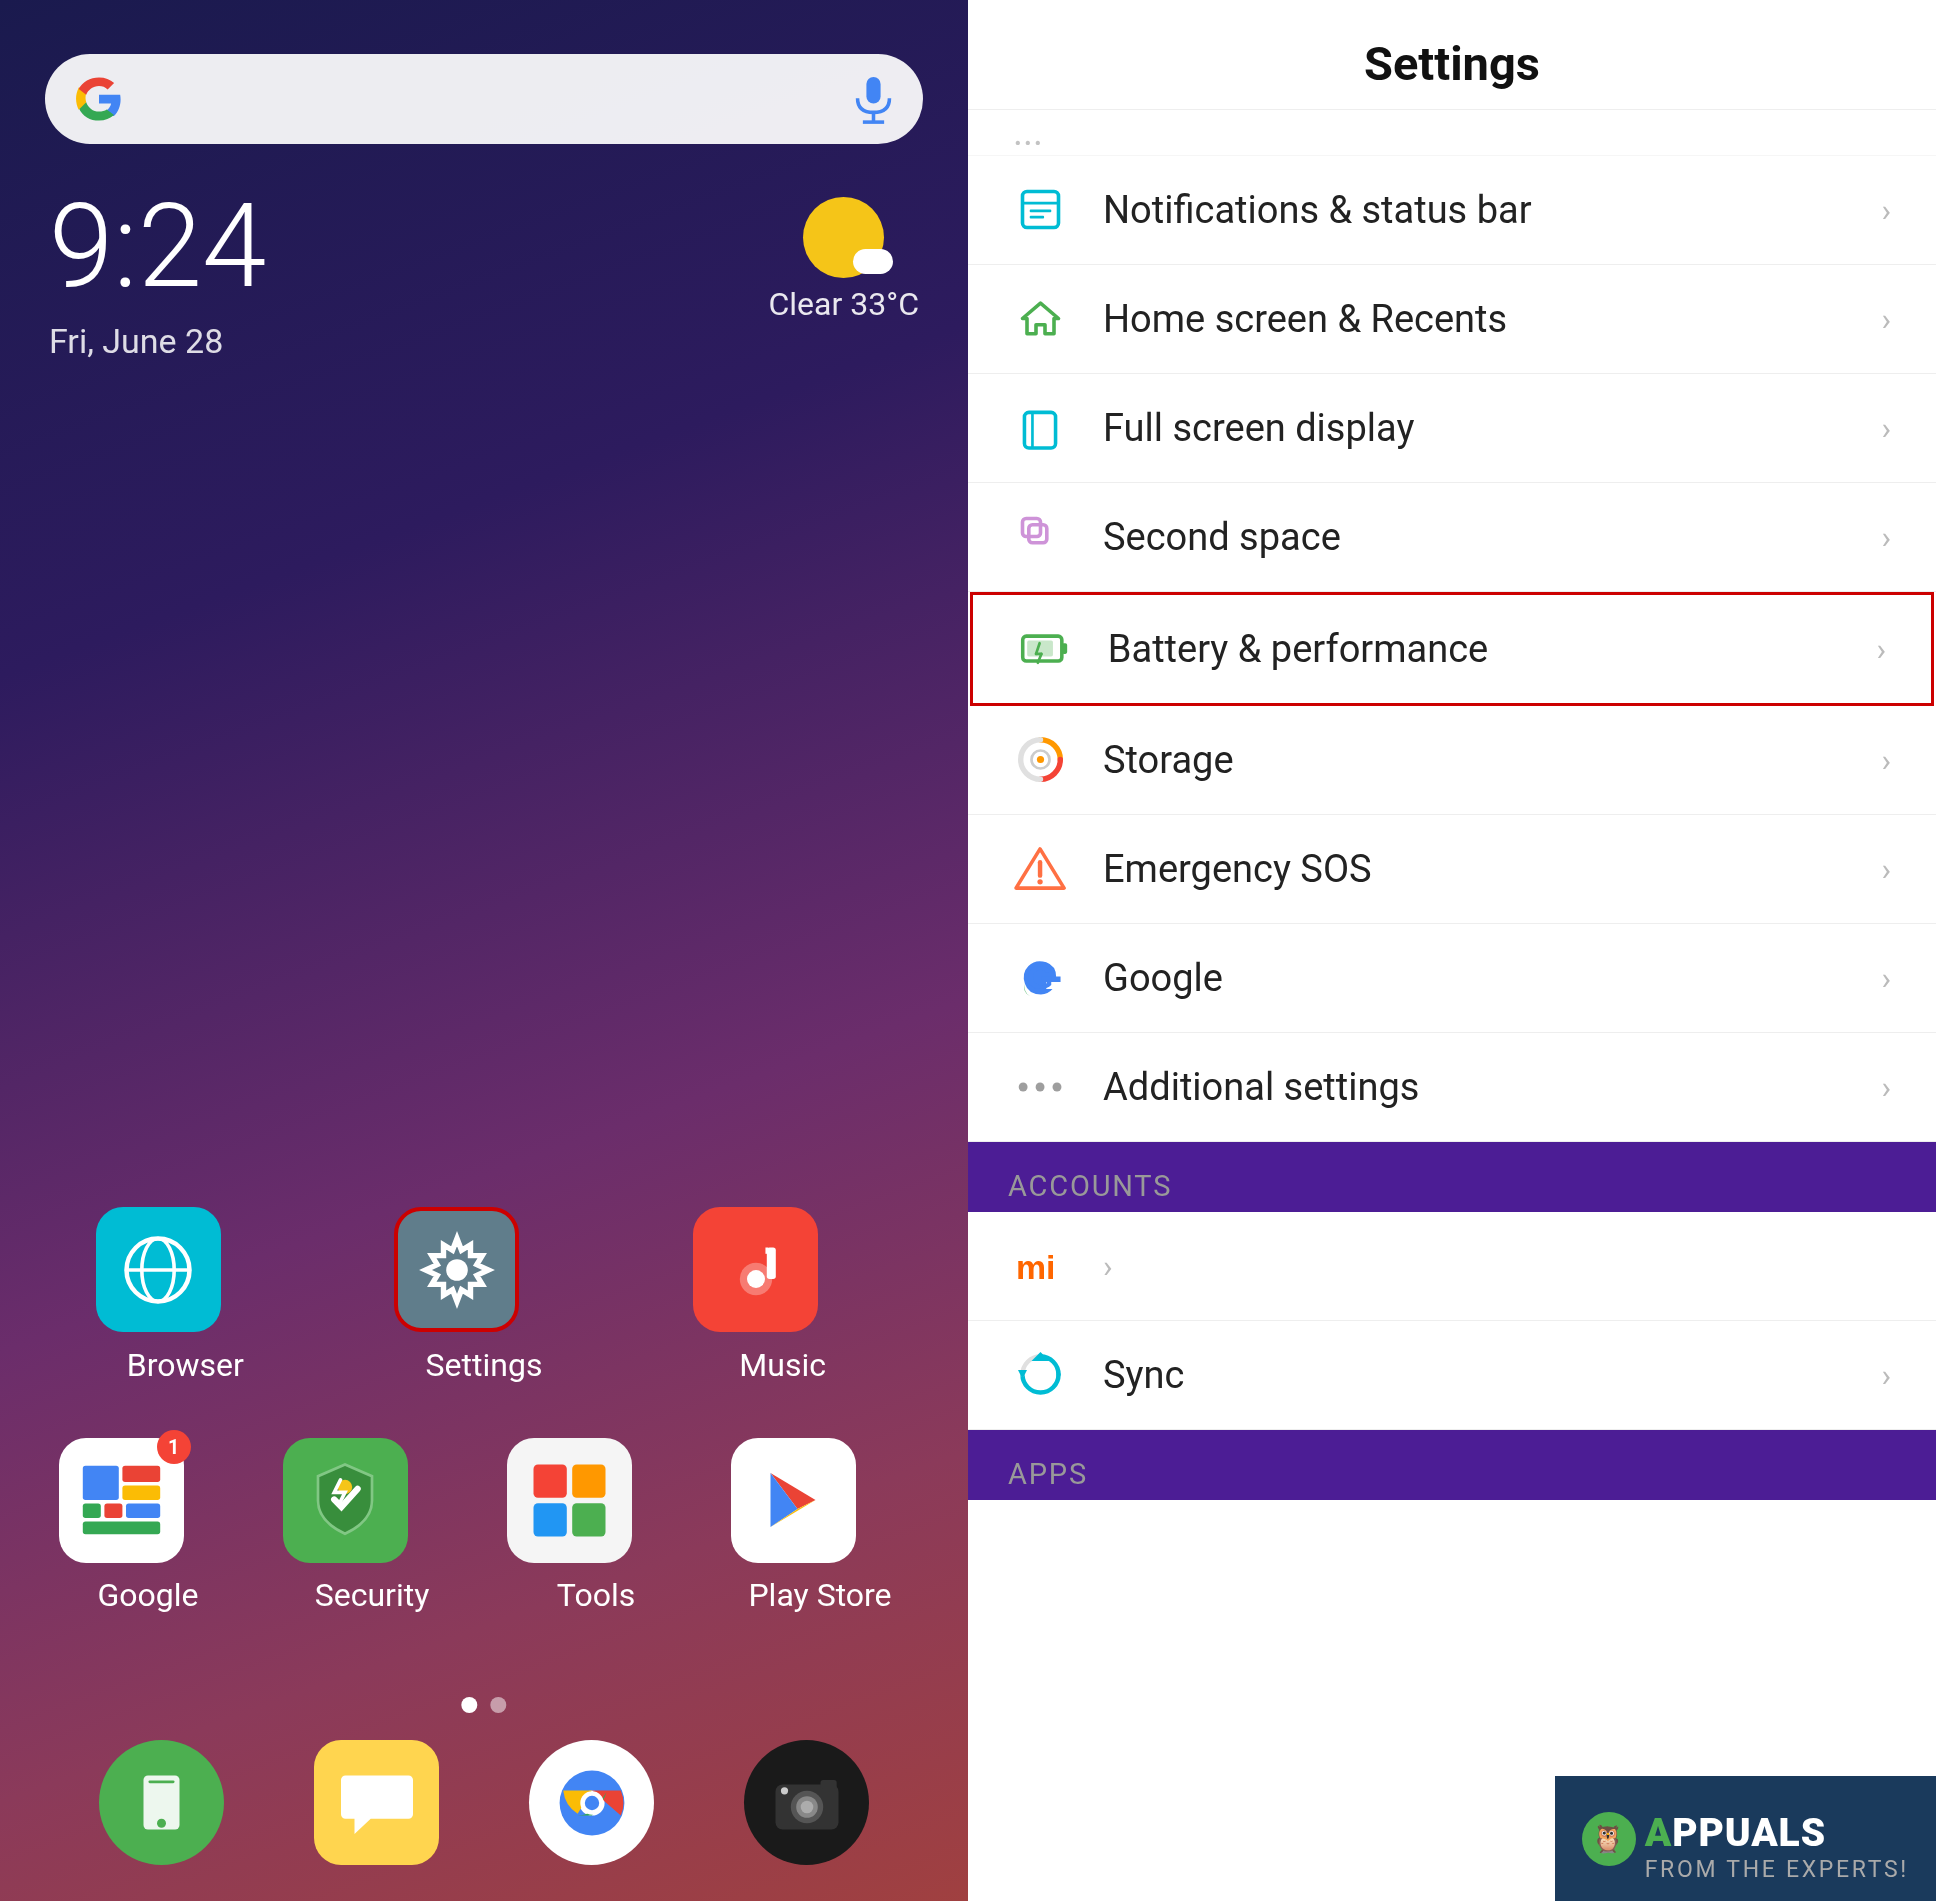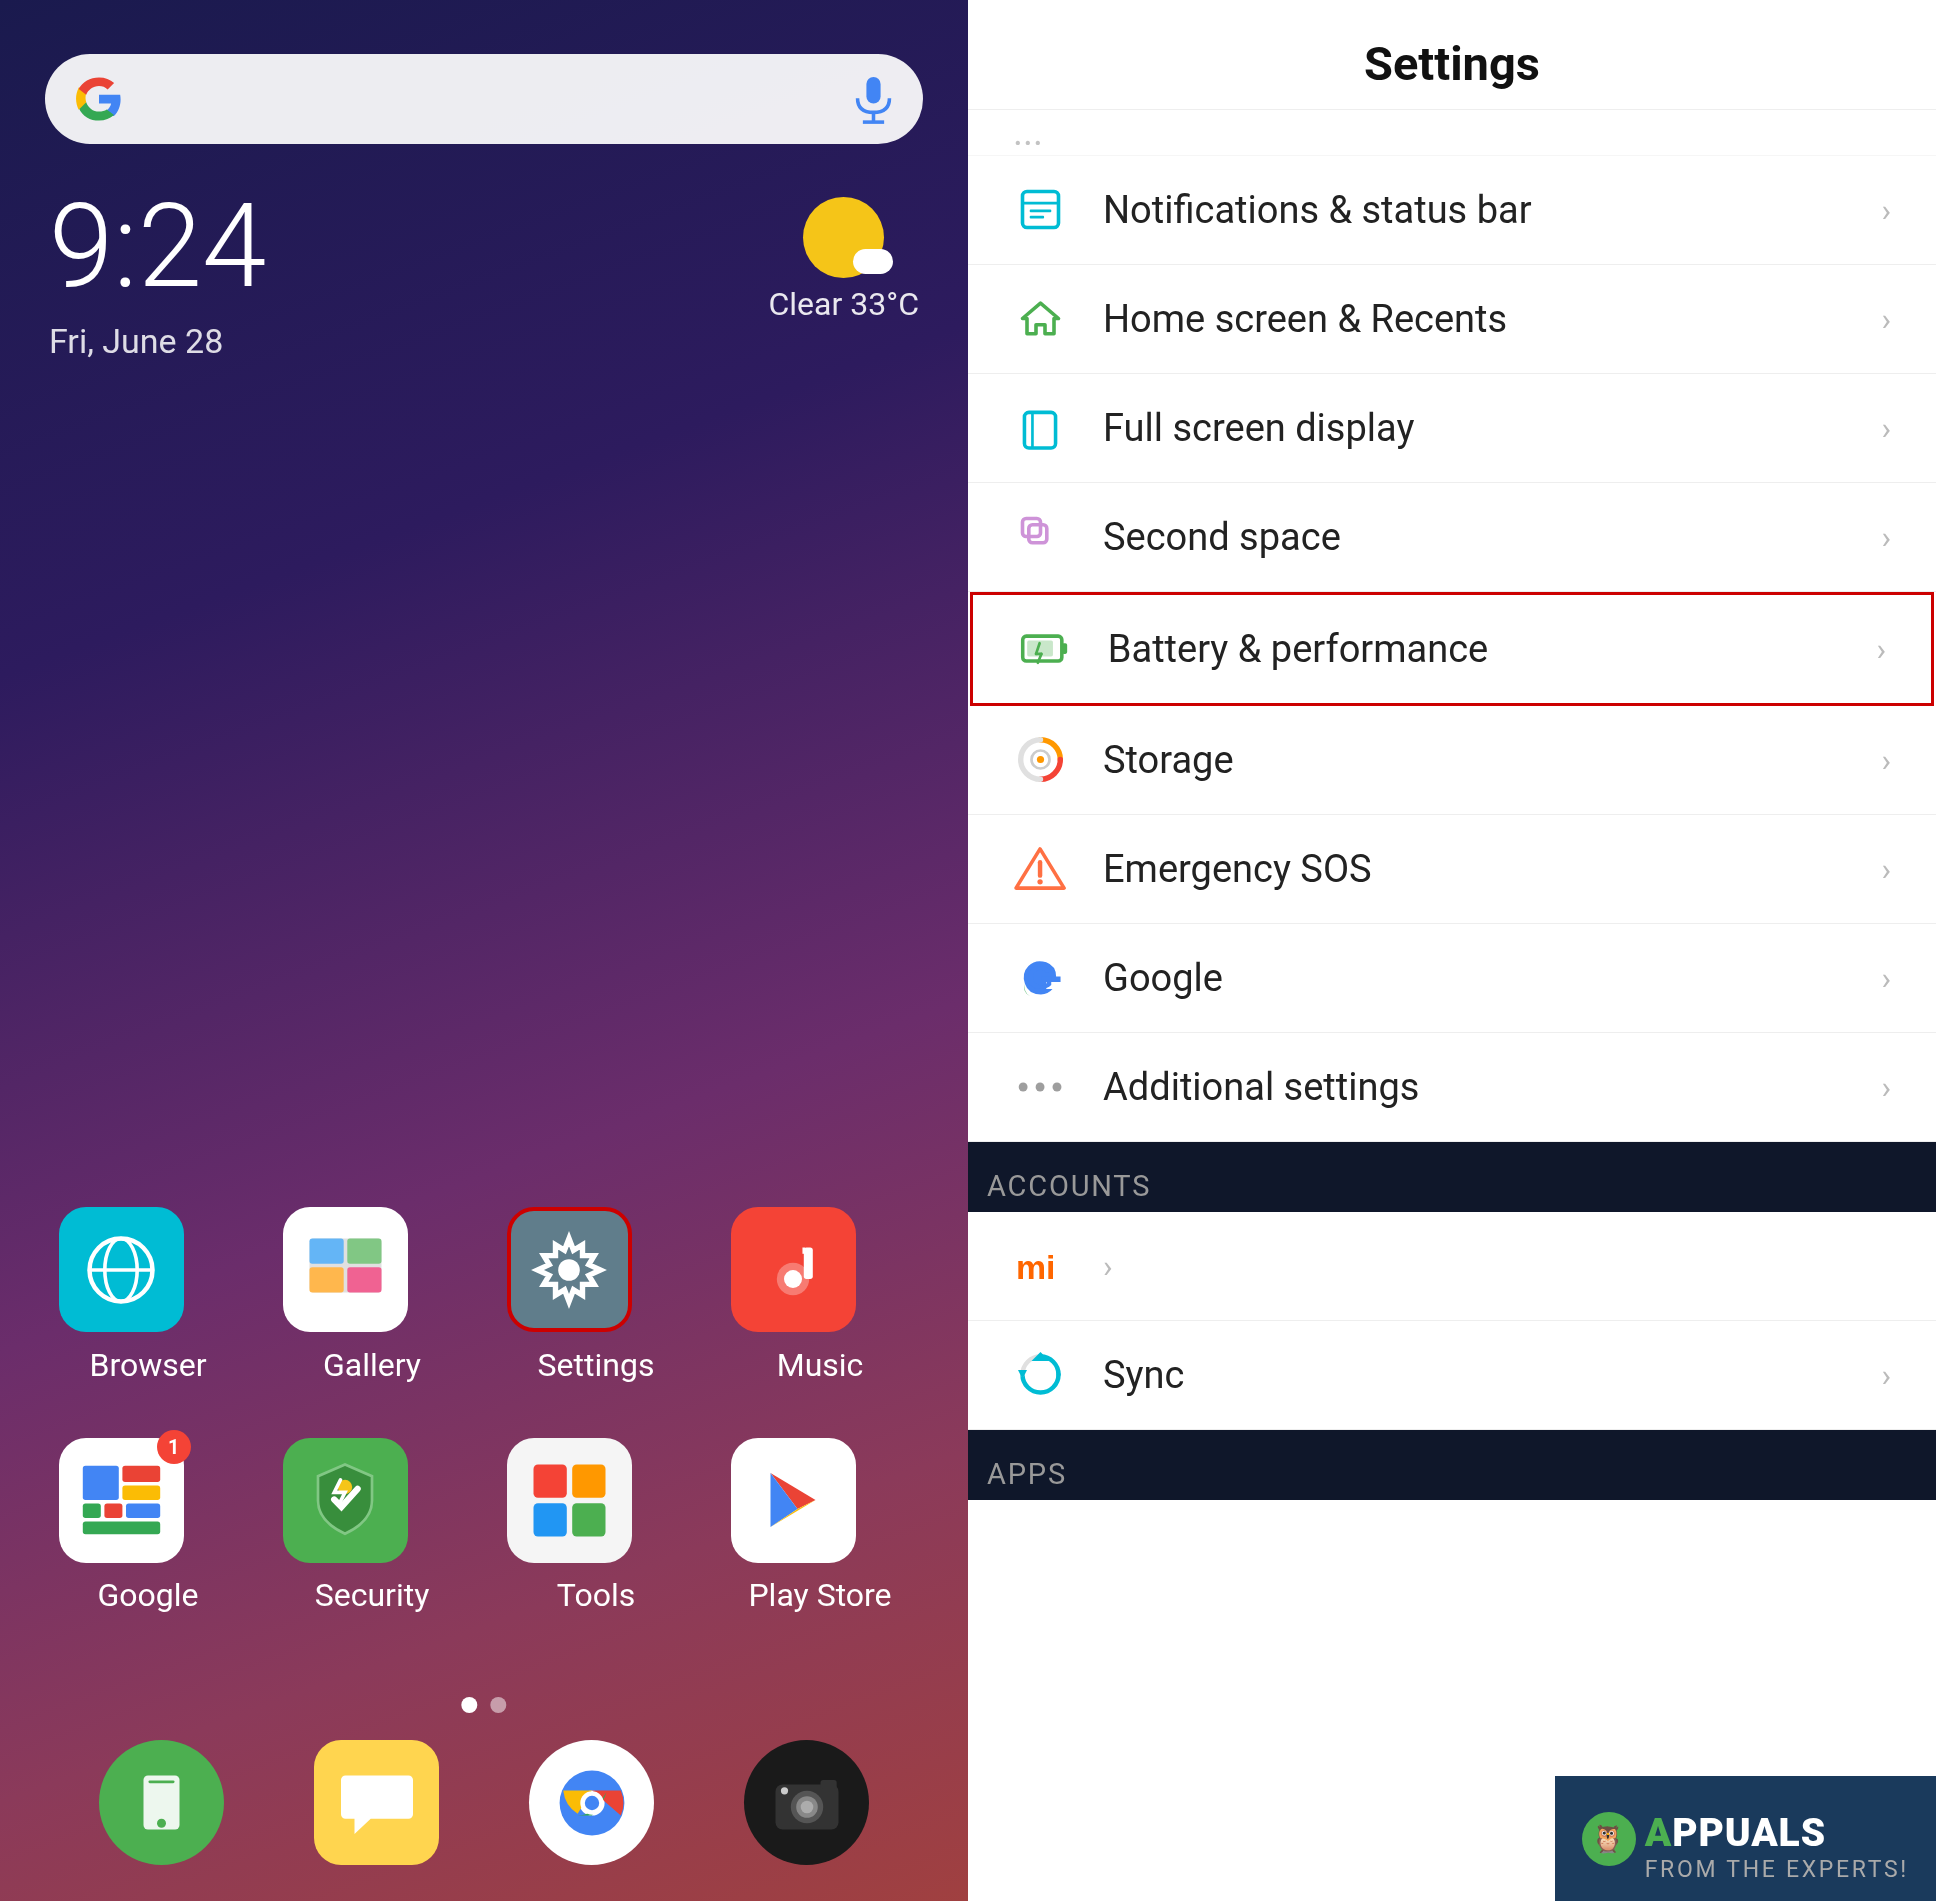--- a/index.html
+++ b/index.html
@@ -265,26 +265,26 @@
       color: #222;
     }
 
     .chevron {
       font-size: 32px;
       color: #bbb;
     }
 
     
     .section-header {
-      padding: 27px 19px 9px;
+      padding: 27px 40px 9px;
       font-size: 29px;
       color: #999;
       letter-spacing: 1.8px;
       text-transform: uppercase;
-      background: #0f172a;
+      background: #4c1d95;
     }
 
     
     svg { overflow: visible; }
 
   </style>
 </head>
 <body>
 
 <div class="phone-screen">
@@ -331,32 +331,20 @@
         <div class="app-icon icon-browser">
           <svg width="72" height="72" viewBox="0 0 80 80">
             <circle cx="40" cy="40" r="35" fill="none" stroke="white" stroke-width="5"></circle>
             <ellipse cx="40" cy="40" rx="18" ry="35" fill="none" stroke="white" stroke-width="4"></ellipse>
             <line x1="5" y1="40" x2="75" y2="40" stroke="white" stroke-width="4"></line>
           </svg>
         </div>
         <span class="app-label">Browser</span>
       </div>
 
-      <div class="app-item">
-        <div class="app-icon icon-gallery">
-          <svg width="81" height="72" viewBox="0 0 90 80">
-            <rect x="5" y="5" width="80" height="60" rx="5" fill="#e0e0e0"></rect>
-            <rect x="5" y="5" width="38" height="28" rx="3" fill="#64b5f6"></rect>
-            <rect x="47" y="5" width="38" height="28" rx="3" fill="#81c784"></rect>
-            <rect x="5" y="37" width="38" height="28" rx="3" fill="#ffb74d"></rect>
-            <rect x="47" y="37" width="38" height="28" rx="3" fill="#f06292"></rect>
-          </svg>
-        </div>
-        <span class="app-label">Gallery</span>
-      </div>
 
       <div class="app-item">
         <div class="app-icon icon-settings">
           <svg width="72" height="72" viewBox="0 0 80 80">
             <circle cx="40" cy="40" r="12" fill="white"></circle>
             <path d="M40,5 L45,18 L55,12 L55,24 L68,24 L62,34 L75,40 L62,46 L68,56 L55,56 L55,68 L45,62 L40,75 L35,62 L25,68 L25,56 L12,56 L18,46 L5,40 L18,34 L12,24 L25,24 L25,12 L35,18 Z" fill="none" stroke="white" stroke-width="6"></path>
           </svg>
         </div>
         <span class="app-label">Settings</span>
       </div>

